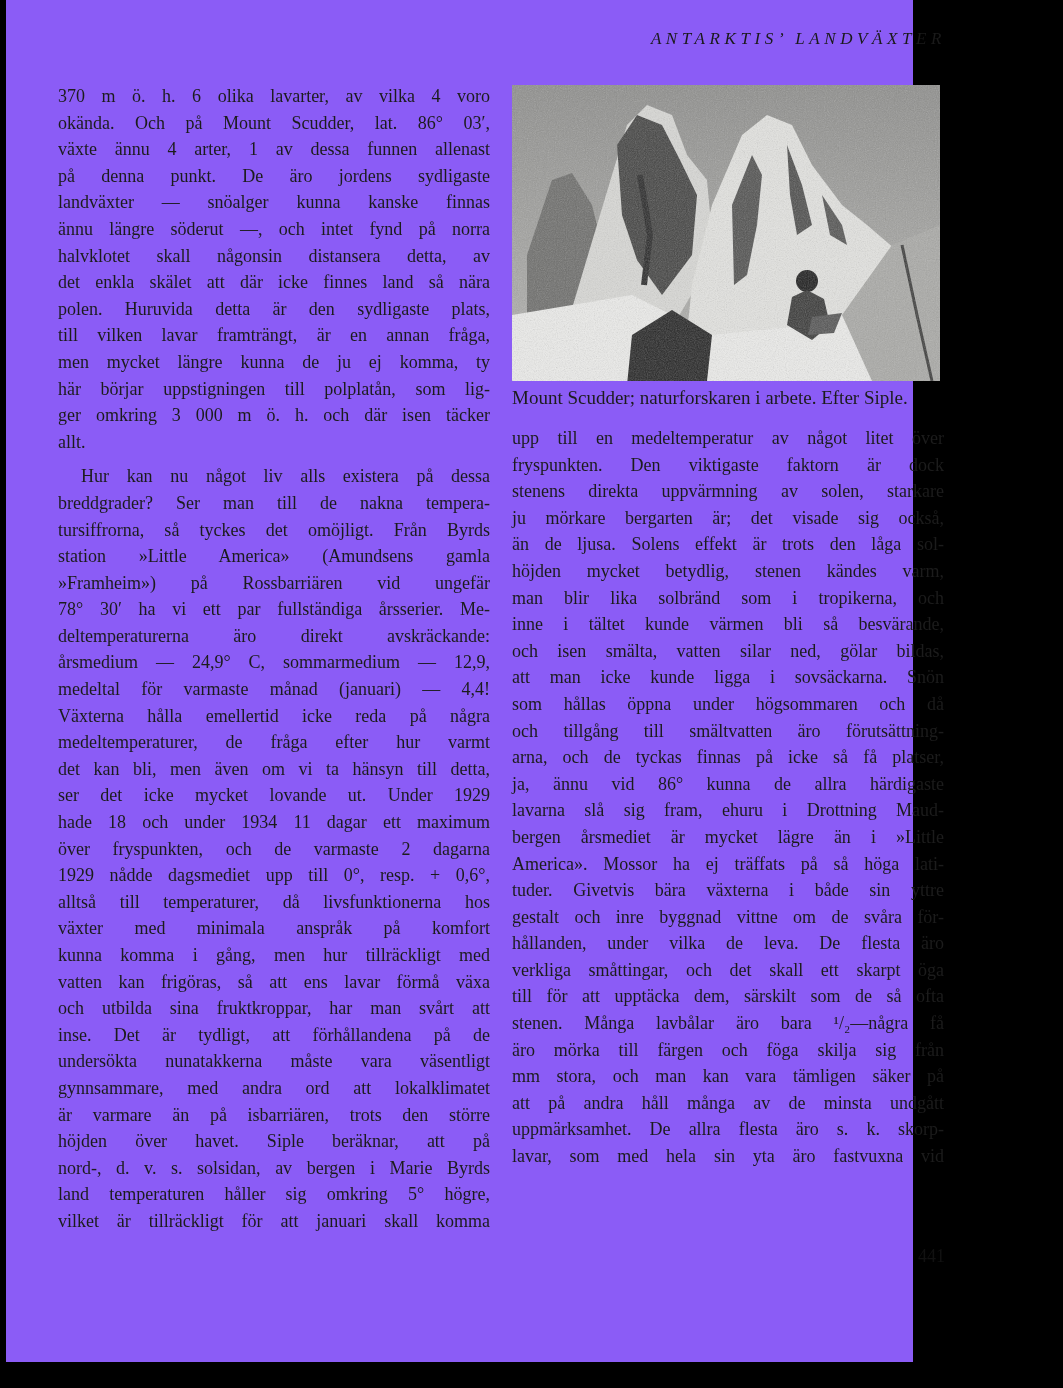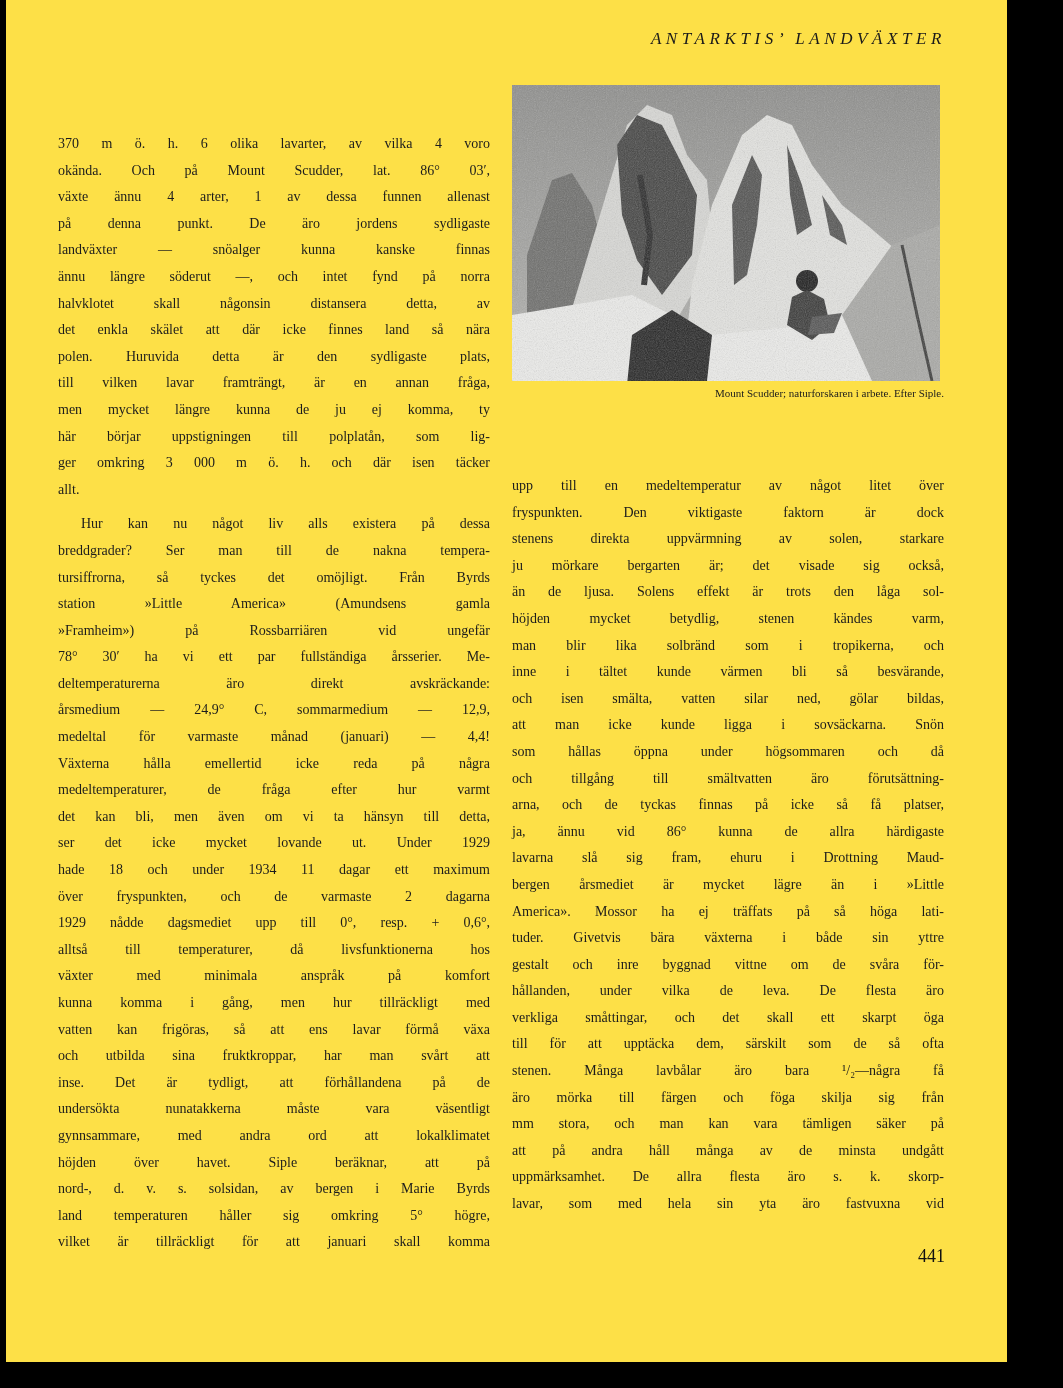--- a/index.html
+++ b/index.html
@@ -2,50 +2,49 @@
 <html><head>
 <meta charset="utf-8">
 <style>
   html, body { margin:0; padding:0; }
   body {
     width:1063px; height:1388px; position:relative; overflow:hidden;
     background:#000;
     font-family:"DejaVu Serif", "Liberation Serif", serif;
   }
   .page {
-    position:absolute; left:6px; top:0; width:1001px; height:1362px;
-    background:#fde047;
+    position:absolute; left:6px; top:0; width:907px; height:1362px;
+    background:#8b5cf6;
   }
   .running-head {
     position:absolute; left:540px; top:29px; width:400px; text-align:right;
     font-style:italic; font-size:17px; letter-spacing:4.6px; color:#1a1a1a;
     font-family:"Liberation Serif", "DejaVu Serif", serif;
   }
   .col {
     position:absolute; width:432px; color:#1c1c1c;
     font-family:"Liberation Serif", "DejaVu Serif", serif;
-    font-size:14px;
-    margin-top:48px;
+    font-size:18px;
   }
   .col .line {
     display:block; height:26.6px; line-height:26.6px; white-space:nowrap;
     text-align:justify; text-align-last:justify;
   }
   .col .line.last { text-align-last:left; }
   .col .line.indent { padding-left:23px; }
   .col .gap { display:block; height:8px; }
   .left-col { left:52px; top:83px; }
   .right-col { left:506px; top:425px; }
   .photo {
     position:absolute; left:506px; top:85px; width:428px; height:296px;
     overflow:hidden; background:#9a9a98;
   }
   .caption {
     position:absolute; left:506px; top:387px; width:432px;
-    font-size:11px; color:#1c1c1c; text-align:right; white-space:nowrap;
+    font-size:19px; color:#1c1c1c; white-space:nowrap;
     font-family:"Liberation Serif", "DejaVu Serif", serif;
   }
   .page-number {
     position:absolute; left:868px; top:1246px; font-size:18px; color:#111;
     font-family:"Liberation Serif", "DejaVu Serif", serif;
     margin-left:44px;
   }
 </style>
 </head>
 <body>
@@ -90,20 +89,21 @@
       <span class="line">över fryspunkten, och de varmaste 2 dagarna</span>
       <span class="line">1929 nådde dagsmediet upp till 0°, resp. + 0,6°,</span>
       <span class="line">alltså till temperaturer, då livsfunktionerna hos</span>
       <span class="line">växter med minimala anspråk på komfort</span>
       <span class="line">kunna komma i gång, men hur tillräckligt med</span>
       <span class="line">vatten kan frigöras, så att ens lavar förmå växa</span>
       <span class="line">och utbilda sina fruktkroppar, har man svårt att</span>
       <span class="line">inse. Det är tydligt, att förhållandena på de</span>
       <span class="line">undersökta nunatakkerna måste vara väsentligt</span>
       <span class="line">gynnsammare, med andra ord att lokalklimatet</span>
+      <span class="line">är varmare än på isbarriären, trots den större</span>
       <span class="line">höjden över havet. Siple beräknar, att på</span>
       <span class="line">nord-, d. v. s. solsidan, av bergen i Marie Byrds</span>
       <span class="line">land temperaturen håller sig omkring 5° högre,</span>
       <span class="line">vilket är tillräckligt för att januari skall komma</span>
     </div>
   </div>
 
   <div class="photo" aria-label="Mountain peaks with a seated figure in the foreground">
     <svg width="428" height="296" viewBox="0 0 428 296">
       <defs>

